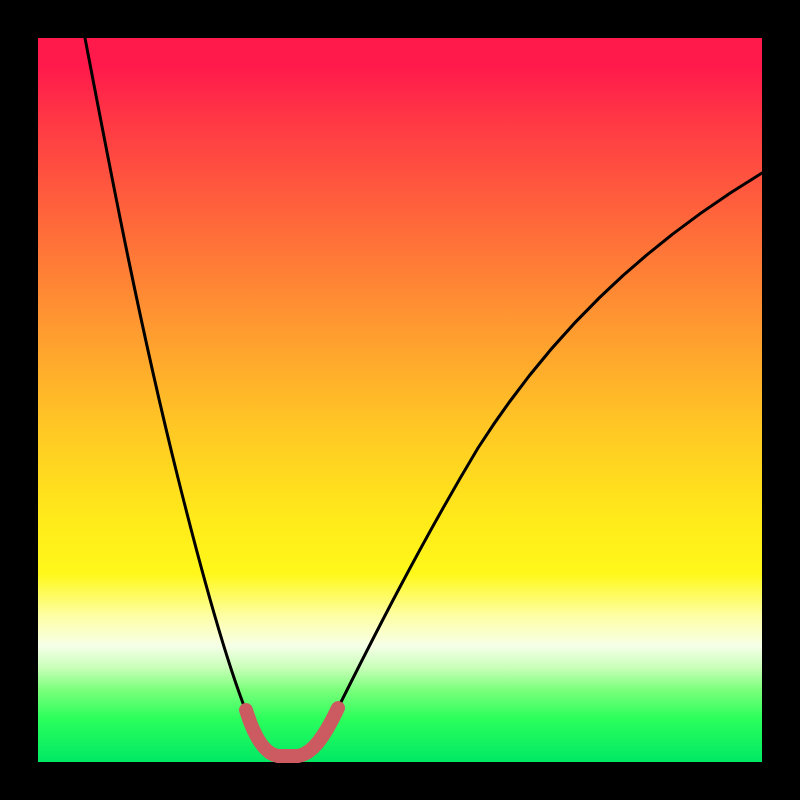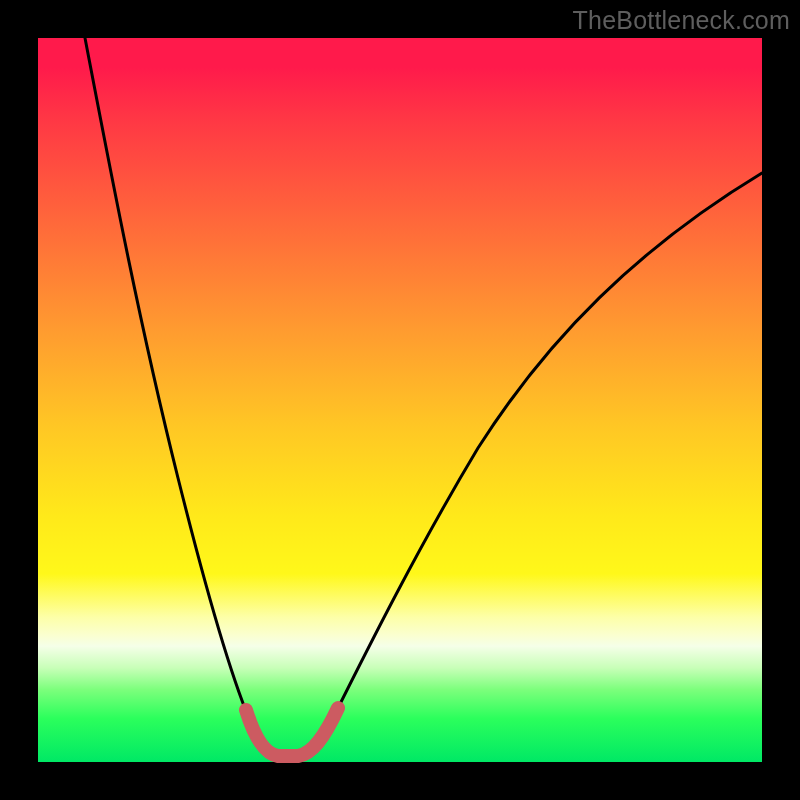--- a/index.html
+++ b/index.html
@@ -59,21 +59,20 @@
     top: 0;
     width: 724px;
     height: 724px;
     overflow: visible;
   }
 </style>
 </head>
 <body>
 
 <div class="frame">
-  <div class="watermark">TheBottleneck.com</div>
   <div class="plot">
     <svg class="curve" viewBox="0 0 724 724" preserveAspectRatio="none">
       <path d="M 47 0
                C 70 120, 100 280, 140 440
                C 170 560, 195 645, 215 690
                C 222 706, 230 716, 240 718
                L 260 718
                C 272 716, 282 704, 295 680
                C 330 610, 380 510, 440 410
                C 510 300, 600 210, 724 135" fill="none" stroke="#000" stroke-width="3" stroke-linecap="round"></path>

